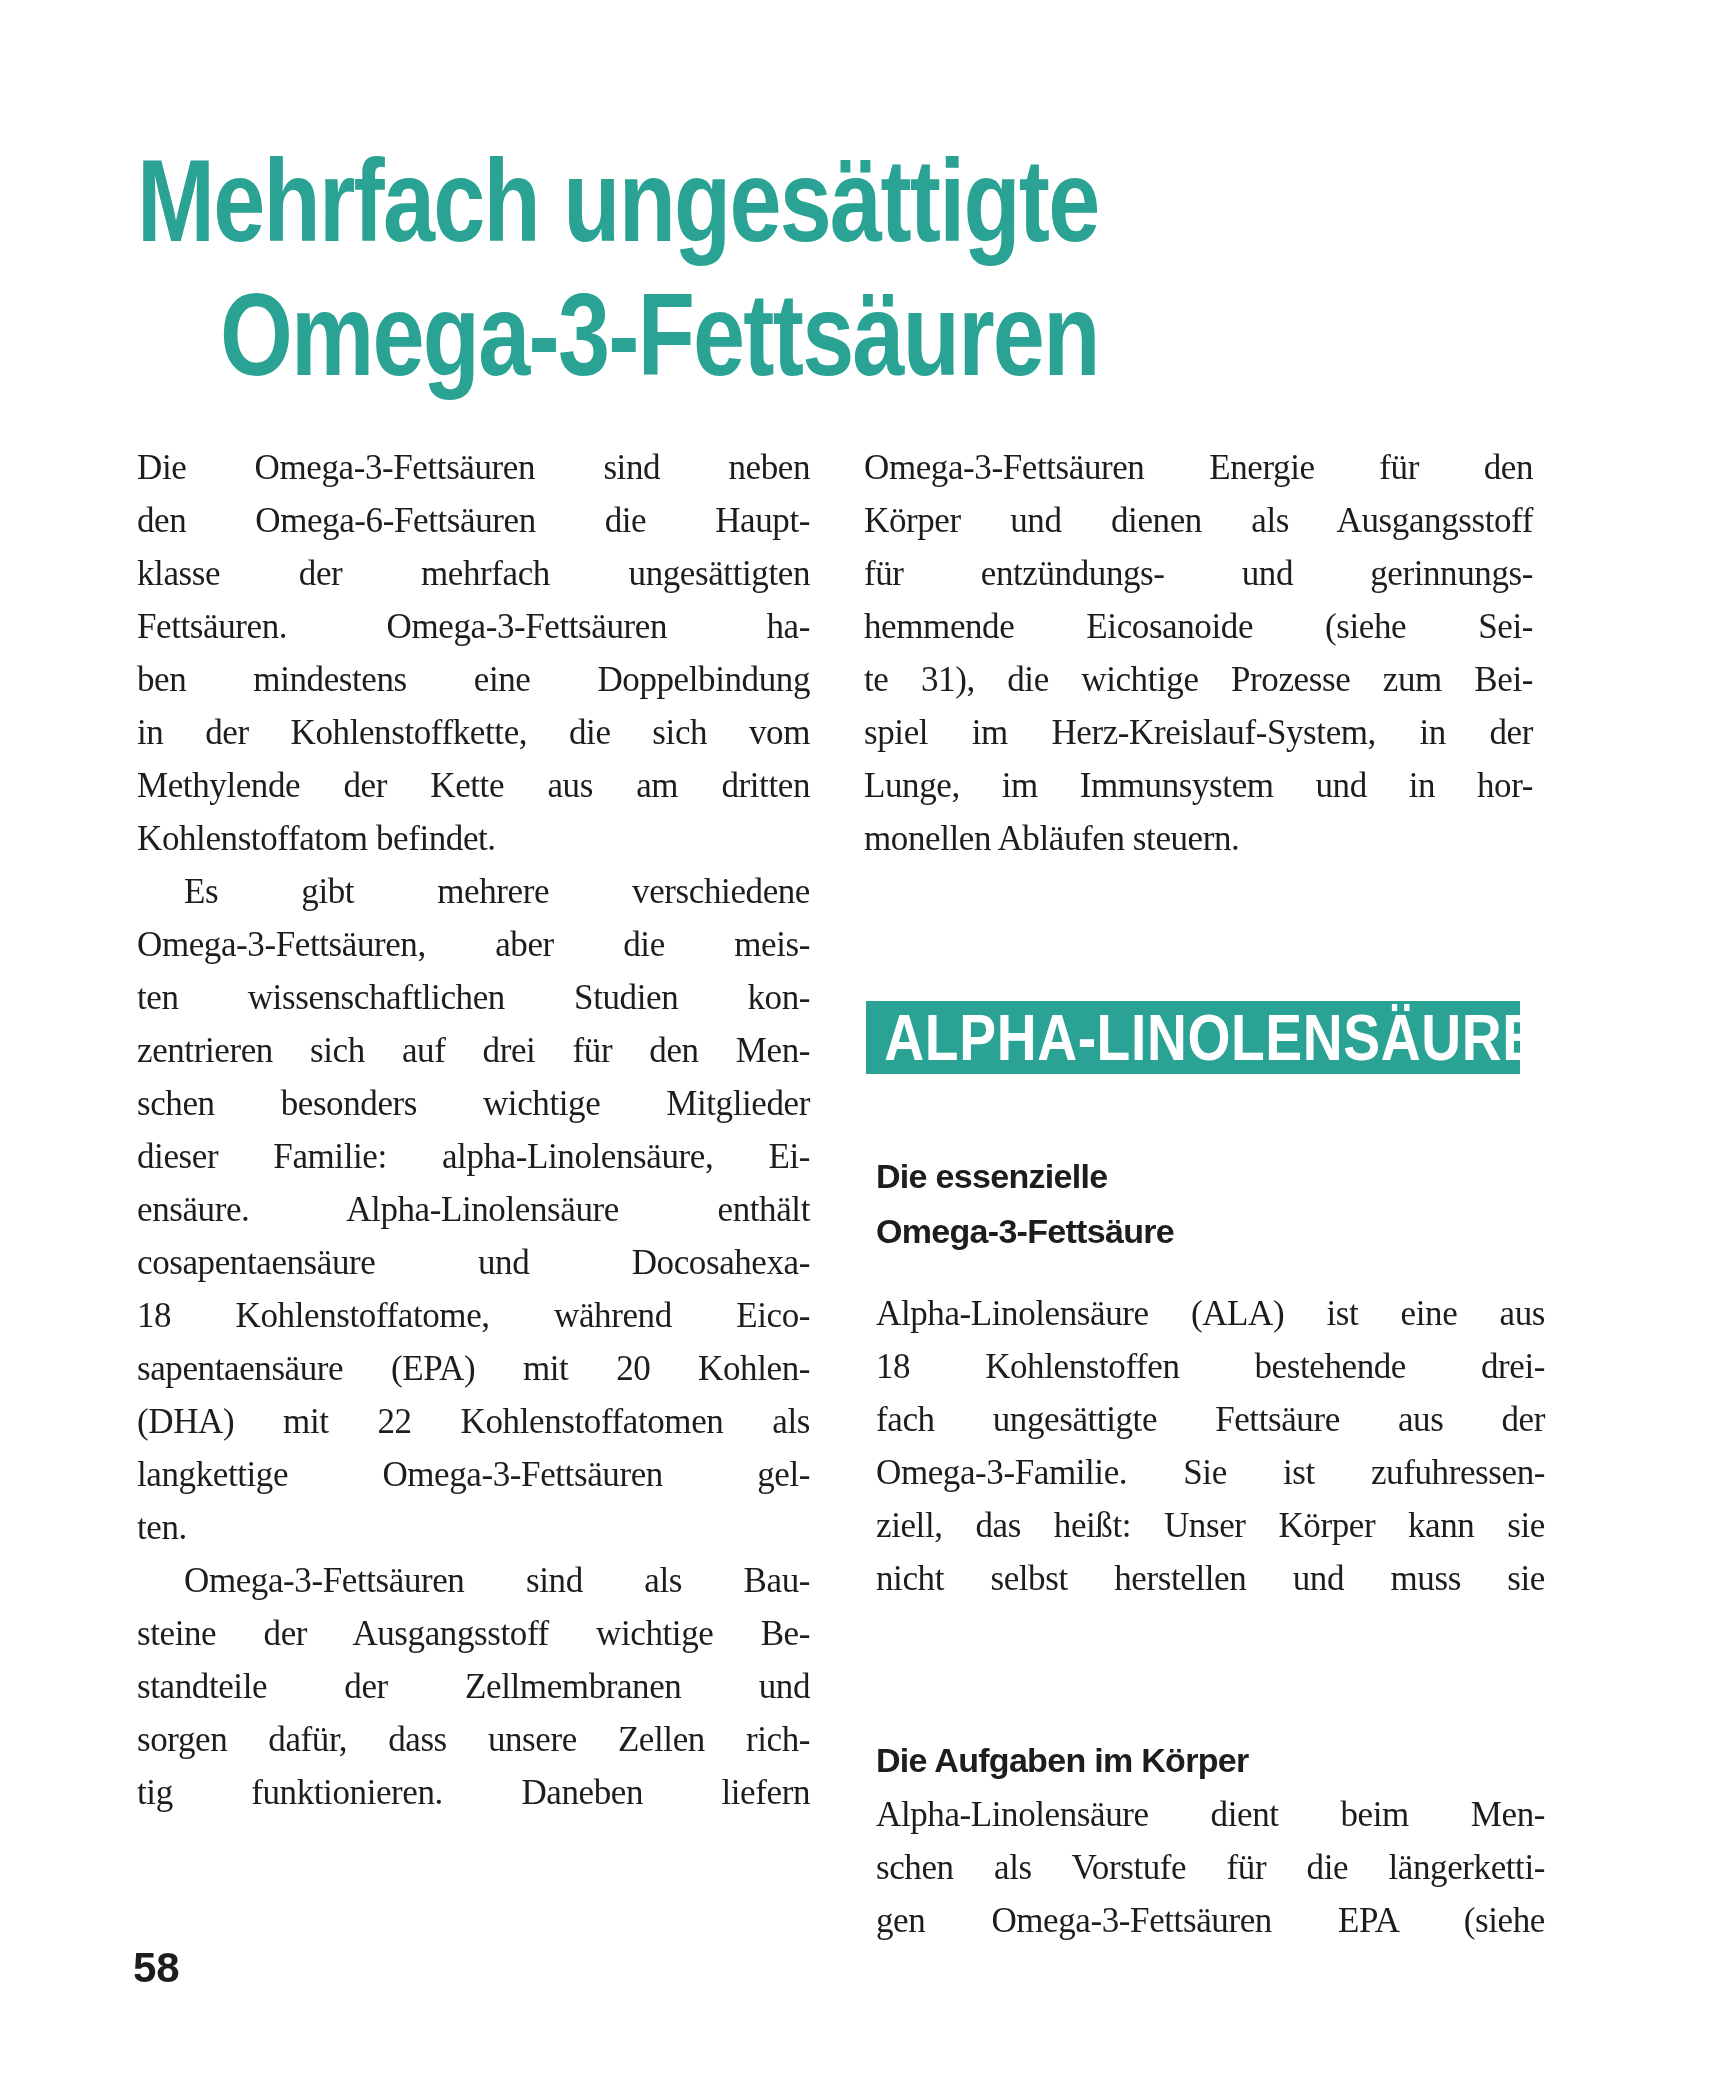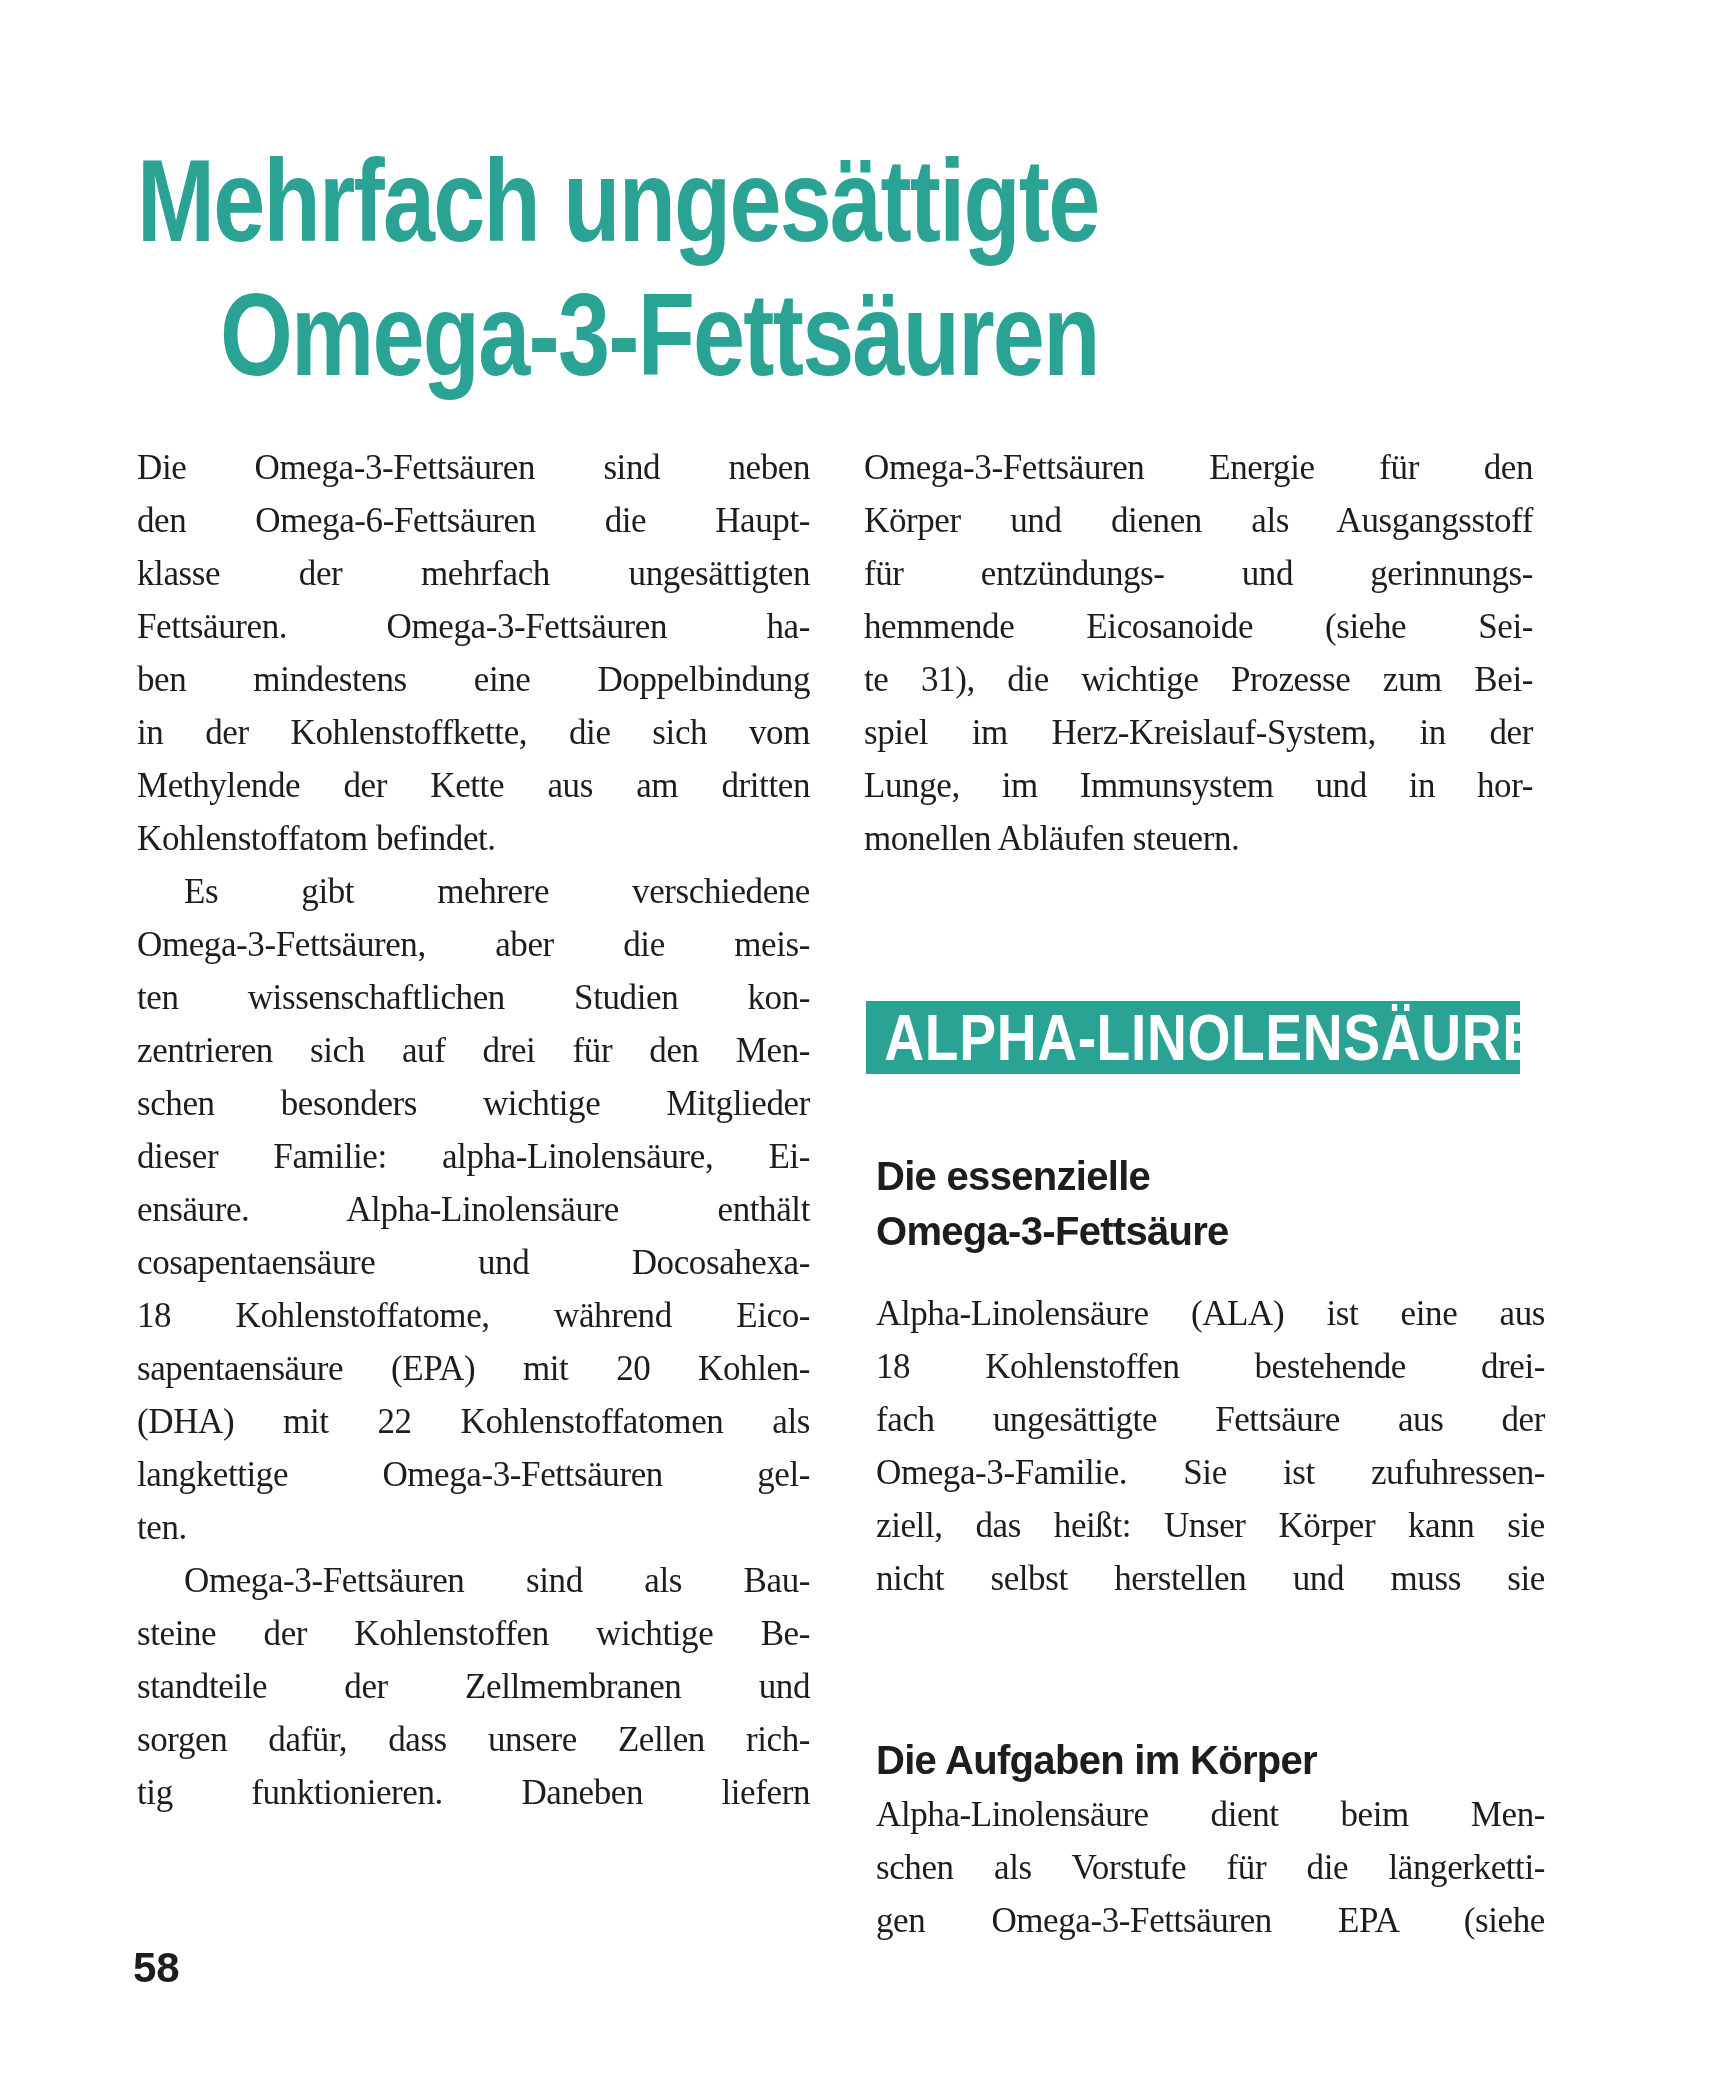--- a/index.html
+++ b/index.html
@@ -58,21 +58,21 @@
     transform-origin:0 50%;
     white-space:nowrap;
     padding-left:21.6px;
     letter-spacing:0.7px;
   }
   
   .subhead{
     position:absolute;
     font-family:"Liberation Sans", sans-serif;
     font-weight:bold;
-    font-size:40px;line-height:55px;
+    font-size:34px;line-height:55px;
     color:var(--text,#1d1d1b);
     letter-spacing:-0.7px;
     white-space:nowrap;
   }
   #subhead1{left:876px;top:1149px;}
   #rbody1{left:876px;top:1287px;}
   #subhead2{left:876px;top:1733px;}
   #rbody2{left:876px;top:1788px;}
   
   .pagenum{
@@ -109,21 +109,21 @@
       <div class="bl">schen besonders wichtige Mitglieder</div>
       <div class="bl">dieser Familie: alpha-Linolensäure, Ei-</div>
       <div class="bl">ensäure. Alpha-Linolensäure enthält</div>
       <div class="bl">cosapentaensäure und Docosahexa-</div>
       <div class="bl">18 Kohlenstoffatome, während Eico-</div>
       <div class="bl">sapentaensäure (EPA) mit 20 Kohlen-</div>
       <div class="bl">(DHA) mit 22 Kohlenstoffatomen als</div>
       <div class="bl">langkettige Omega-3-Fettsäuren gel-</div>
       <div class="bl end">ten.</div>
       <div class="bl ind">Omega-3-Fettsäuren sind als Bau-</div>
-      <div class="bl">steine der Kohlenstoffen wichtige Be-</div>
+      <div class="bl">steine der Ausgangsstoff wichtige Be-</div>
       <div class="bl">standteile der Zellmembranen und</div>
       <div class="bl">sorgen dafür, dass unsere Zellen rich-</div>
       <div class="bl">tig funktionieren. Daneben liefern</div>
     </div>
 
   <div class="col col-right">
       <div class="bl">Omega-3-Fettsäuren Energie für den</div>
       <div class="bl">Körper und dienen als Ausgangsstoff</div>
       <div class="bl">für entzündungs- und gerinnungs-</div>
       <div class="bl">hemmende Eicosanoide (siehe Sei-</div>

